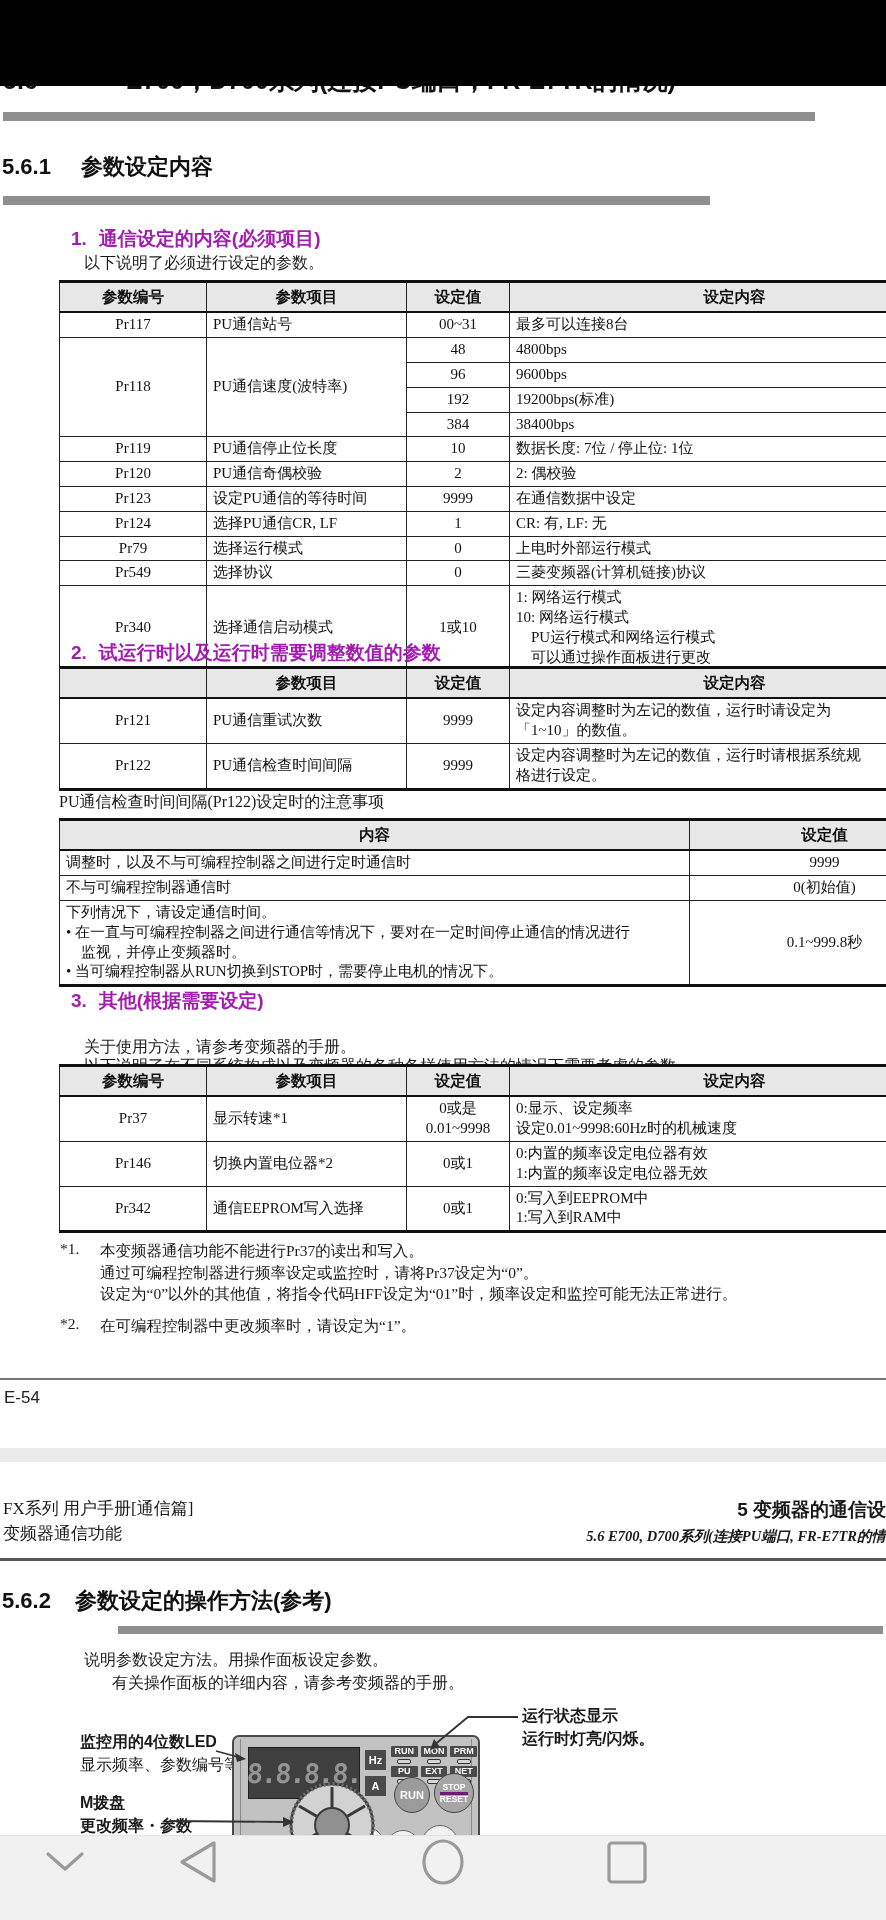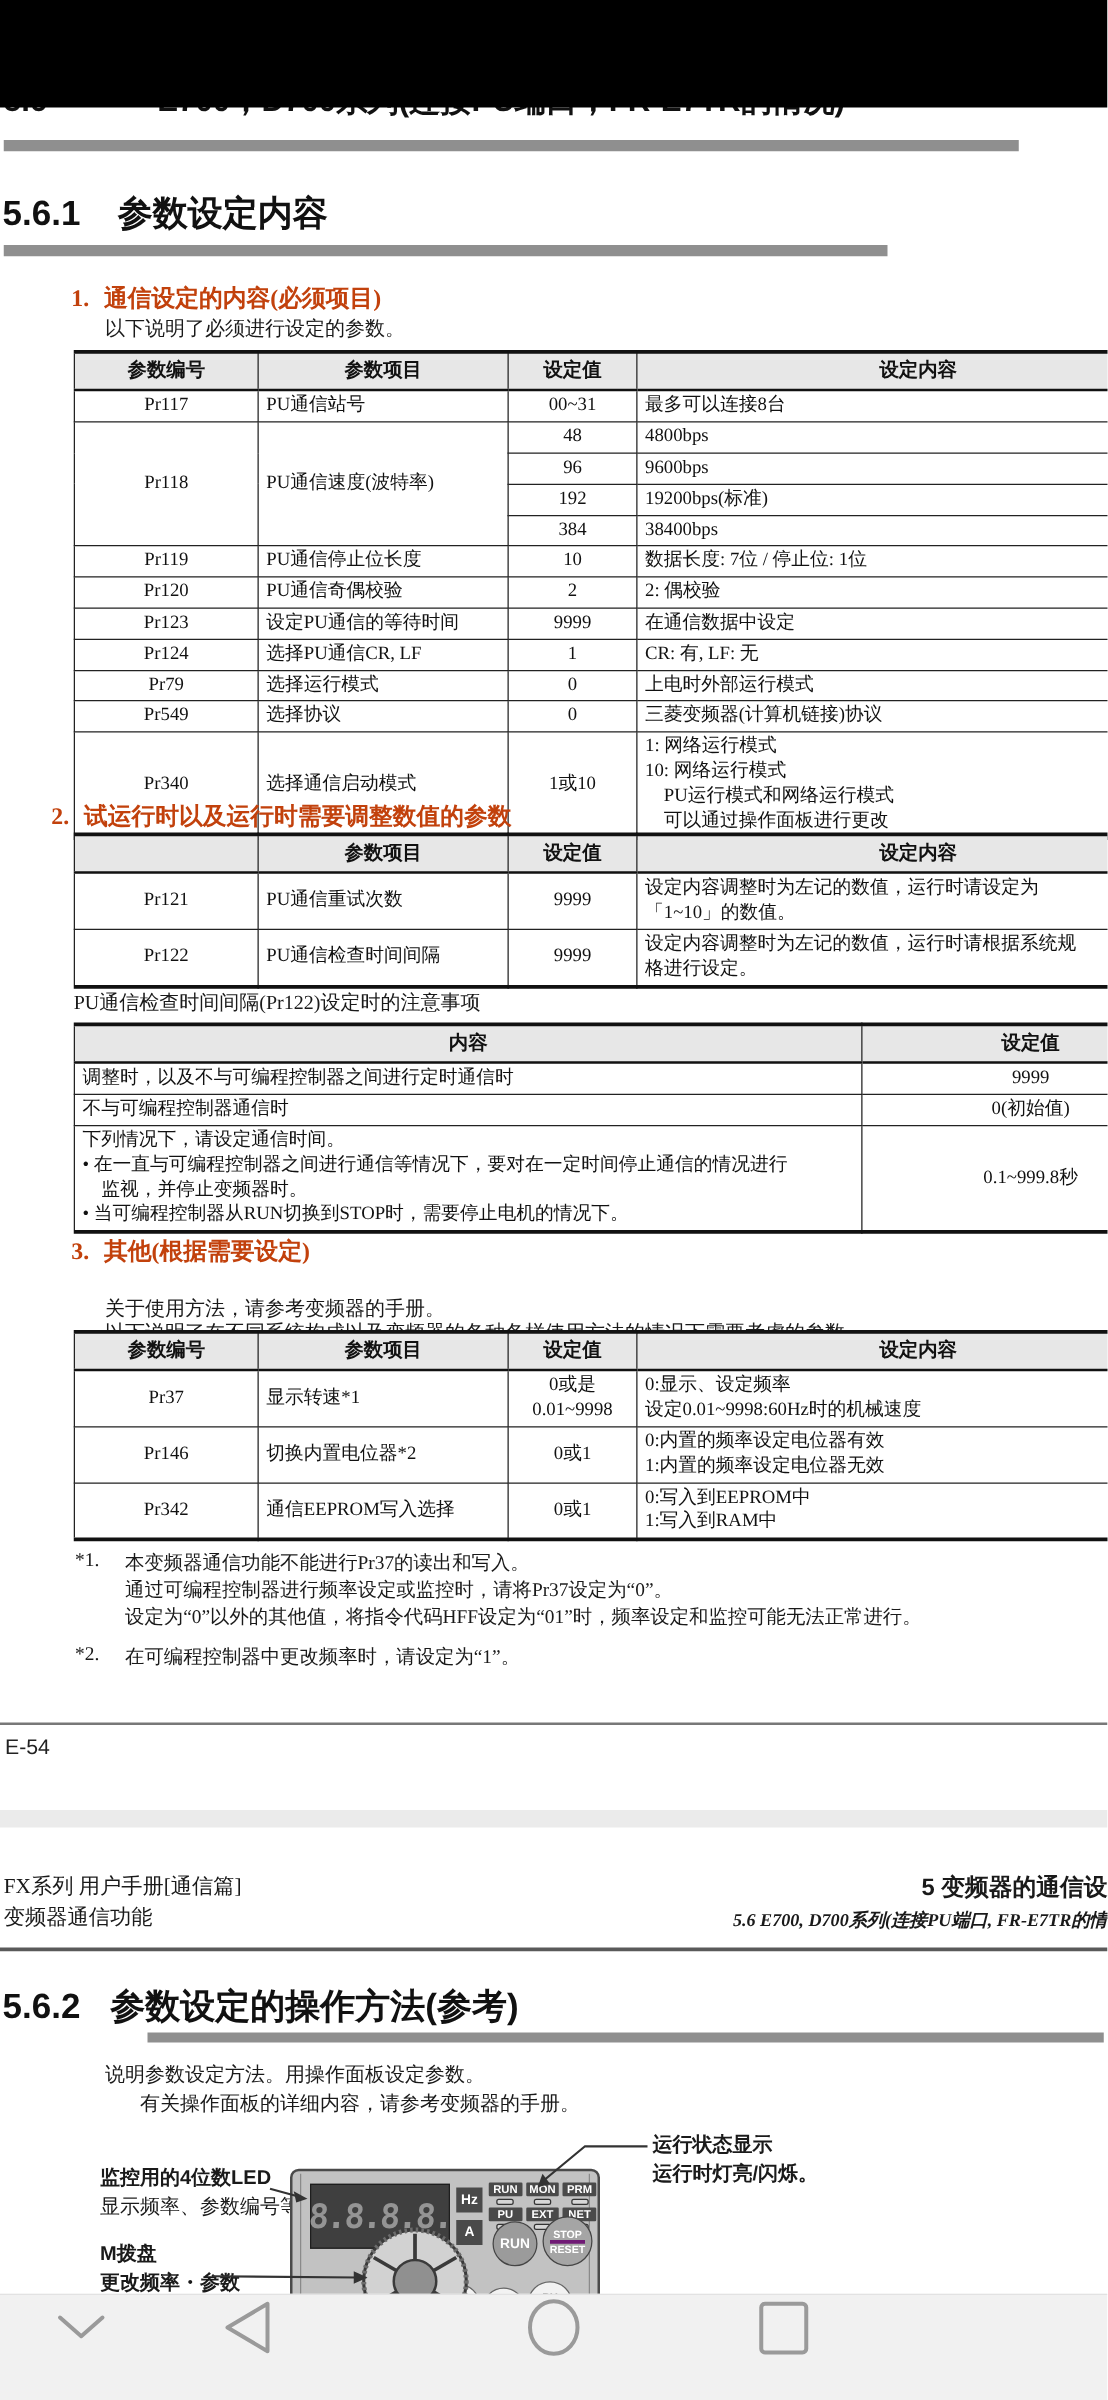--- a/index.html
+++ b/index.html
@@ -11,26 +11,26 @@
   
   .statusbar { left:0; top:0; width:886px; height:86px; background:#000; z-index:40; }
 
   
   .doc-title { left:3px; top:64px; width:880px; white-space:nowrap; z-index:5;
                font-family:"Liberation Sans","DejaVu Sans",sans-serif; font-weight:bold; font-size:25px; color:#111; }
   .doc-title .num { margin-right:88px; }
   .rule-gray { background:#8f8f8f; }
   .t-underline { left:3px; top:112px; width:812px; height:9px; }
 
-  .sec-head { font-family:"Liberation Sans","DejaVu Sans",sans-serif; font-weight:bold; font-size:28px; color:#111; white-space:nowrap; }
+  .sec-head { font-family:"Liberation Sans","DejaVu Sans",sans-serif; font-weight:bold; font-size:22px; color:#111; white-space:nowrap; }
   .sec-561 { left:2px; top:152px; }
   .sec-561 .num { margin-right:30px; }
   .sec561-underline { left:3px; top:196px; width:707px; height:9px; }
 
-  .blk-head { font-family:Liberation Serif, serif; font-weight:bold; font-size:19px; color:#c2410c; white-space:nowrap; }
+  .blk-head { font-family:Liberation Sans, sans-serif; font-weight:bold; font-size:19px; color:#a21caf; white-space:nowrap;margin-left:14px; }
   .blk-head .num { margin-right:12px; }
   .body-text { font-size:16px; color:#1a1a1a; white-space:nowrap; }
 
   
   table.ptable { border-collapse:collapse; table-layout:fixed;
                  border-top:3px solid #111; border-bottom:3px solid #111;
                  font-size:15px; line-height:1.32; color:#111; }
   table.ptable th, table.ptable td { border:1px solid #222; padding:2px 6px; vertical-align:middle; }
   table.ptable thead th { background:#e7e7e7; font-weight:bold; text-align:center;
                           font-family:"Liberation Sans","DejaVu Sans",sans-serif; font-size:15.5px;
@@ -201,21 +201,21 @@
       <td>选择通信启动模式</td>
       <td class="c">1或10</td>
       <td class="pre">1: 网络运行模式
 10: 网络运行模式
 　PU运行模式和网络运行模式
 　可以通过操作面板进行更改</td>
     </tr>
   </tbody>
 </table>
 
-<div class="abs blk-head" style="left:41px; top:640px;">
+<div class="abs blk-head" style="left:57px; top:640px;">
   <span class="num">2.</span><span>试运行时以及运行时需要调整数值的参数</span>
 </div>
 
 <table class="abs ptable" style="left:59px; top:666px; width:900px;">
   <colgroup>
       <col style="width:147px">
       <col style="width:200px">
       <col style="width:103px">
       <col style="width:450px">
     </colgroup>

